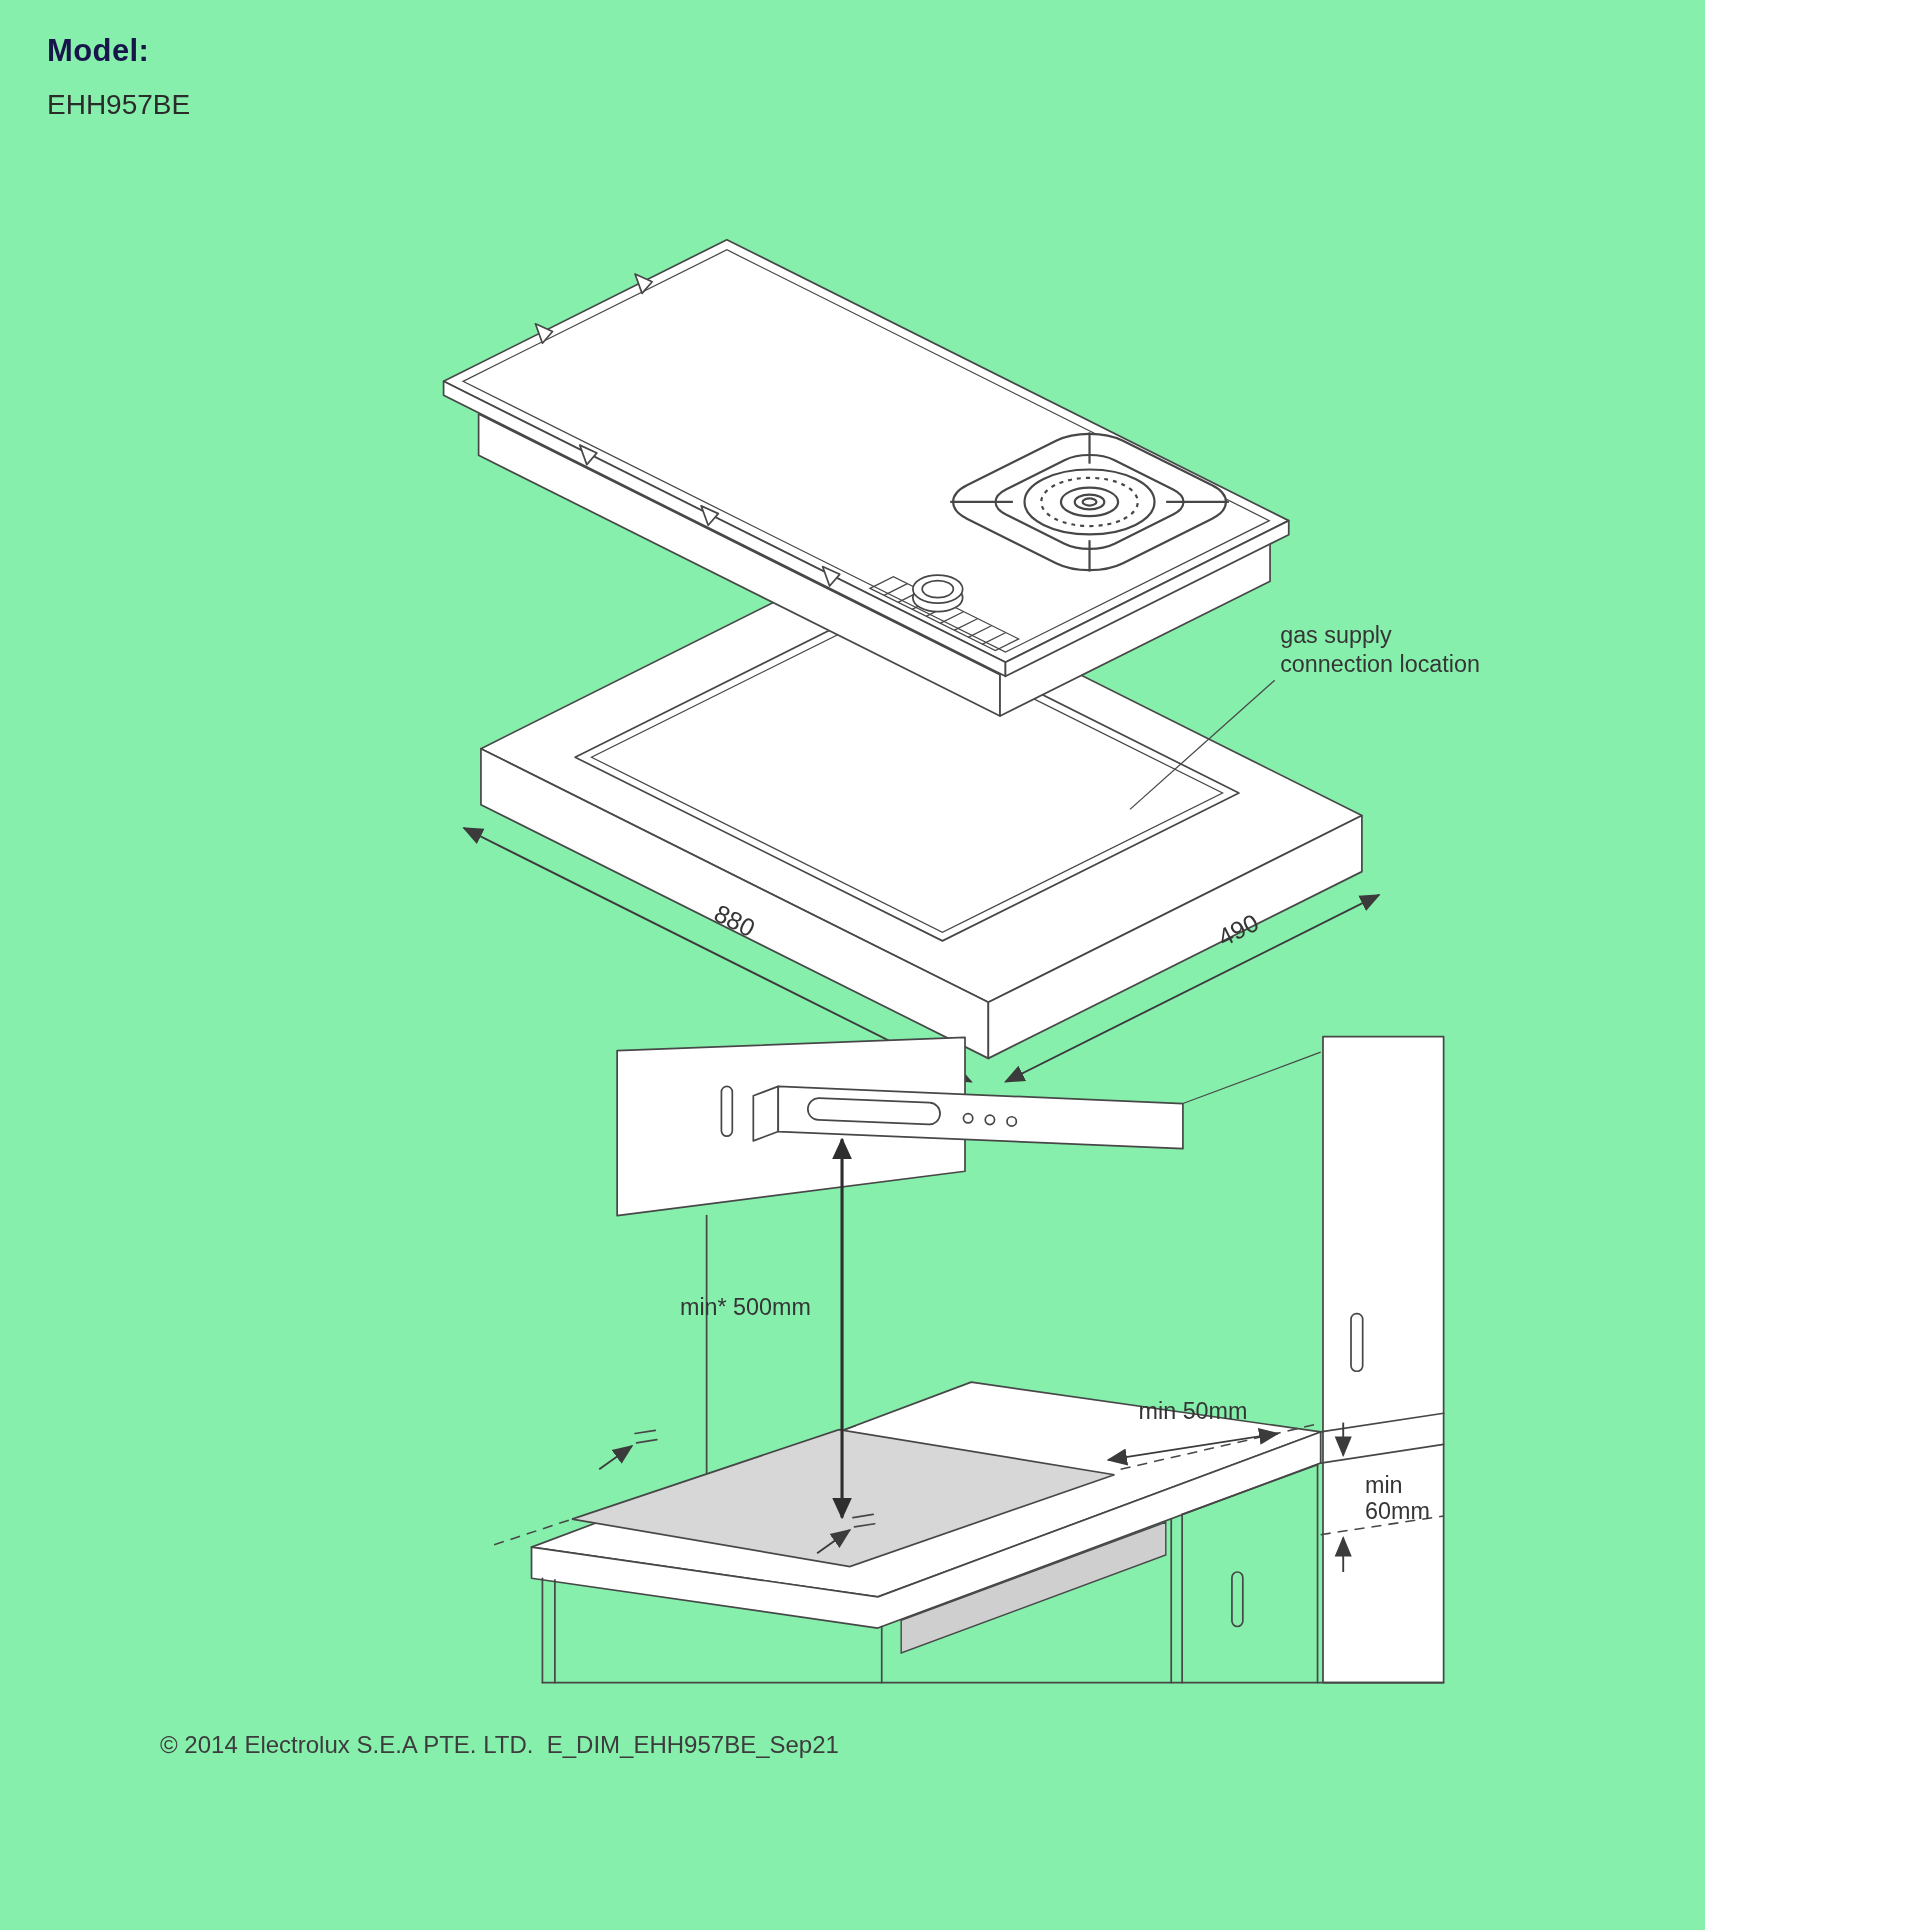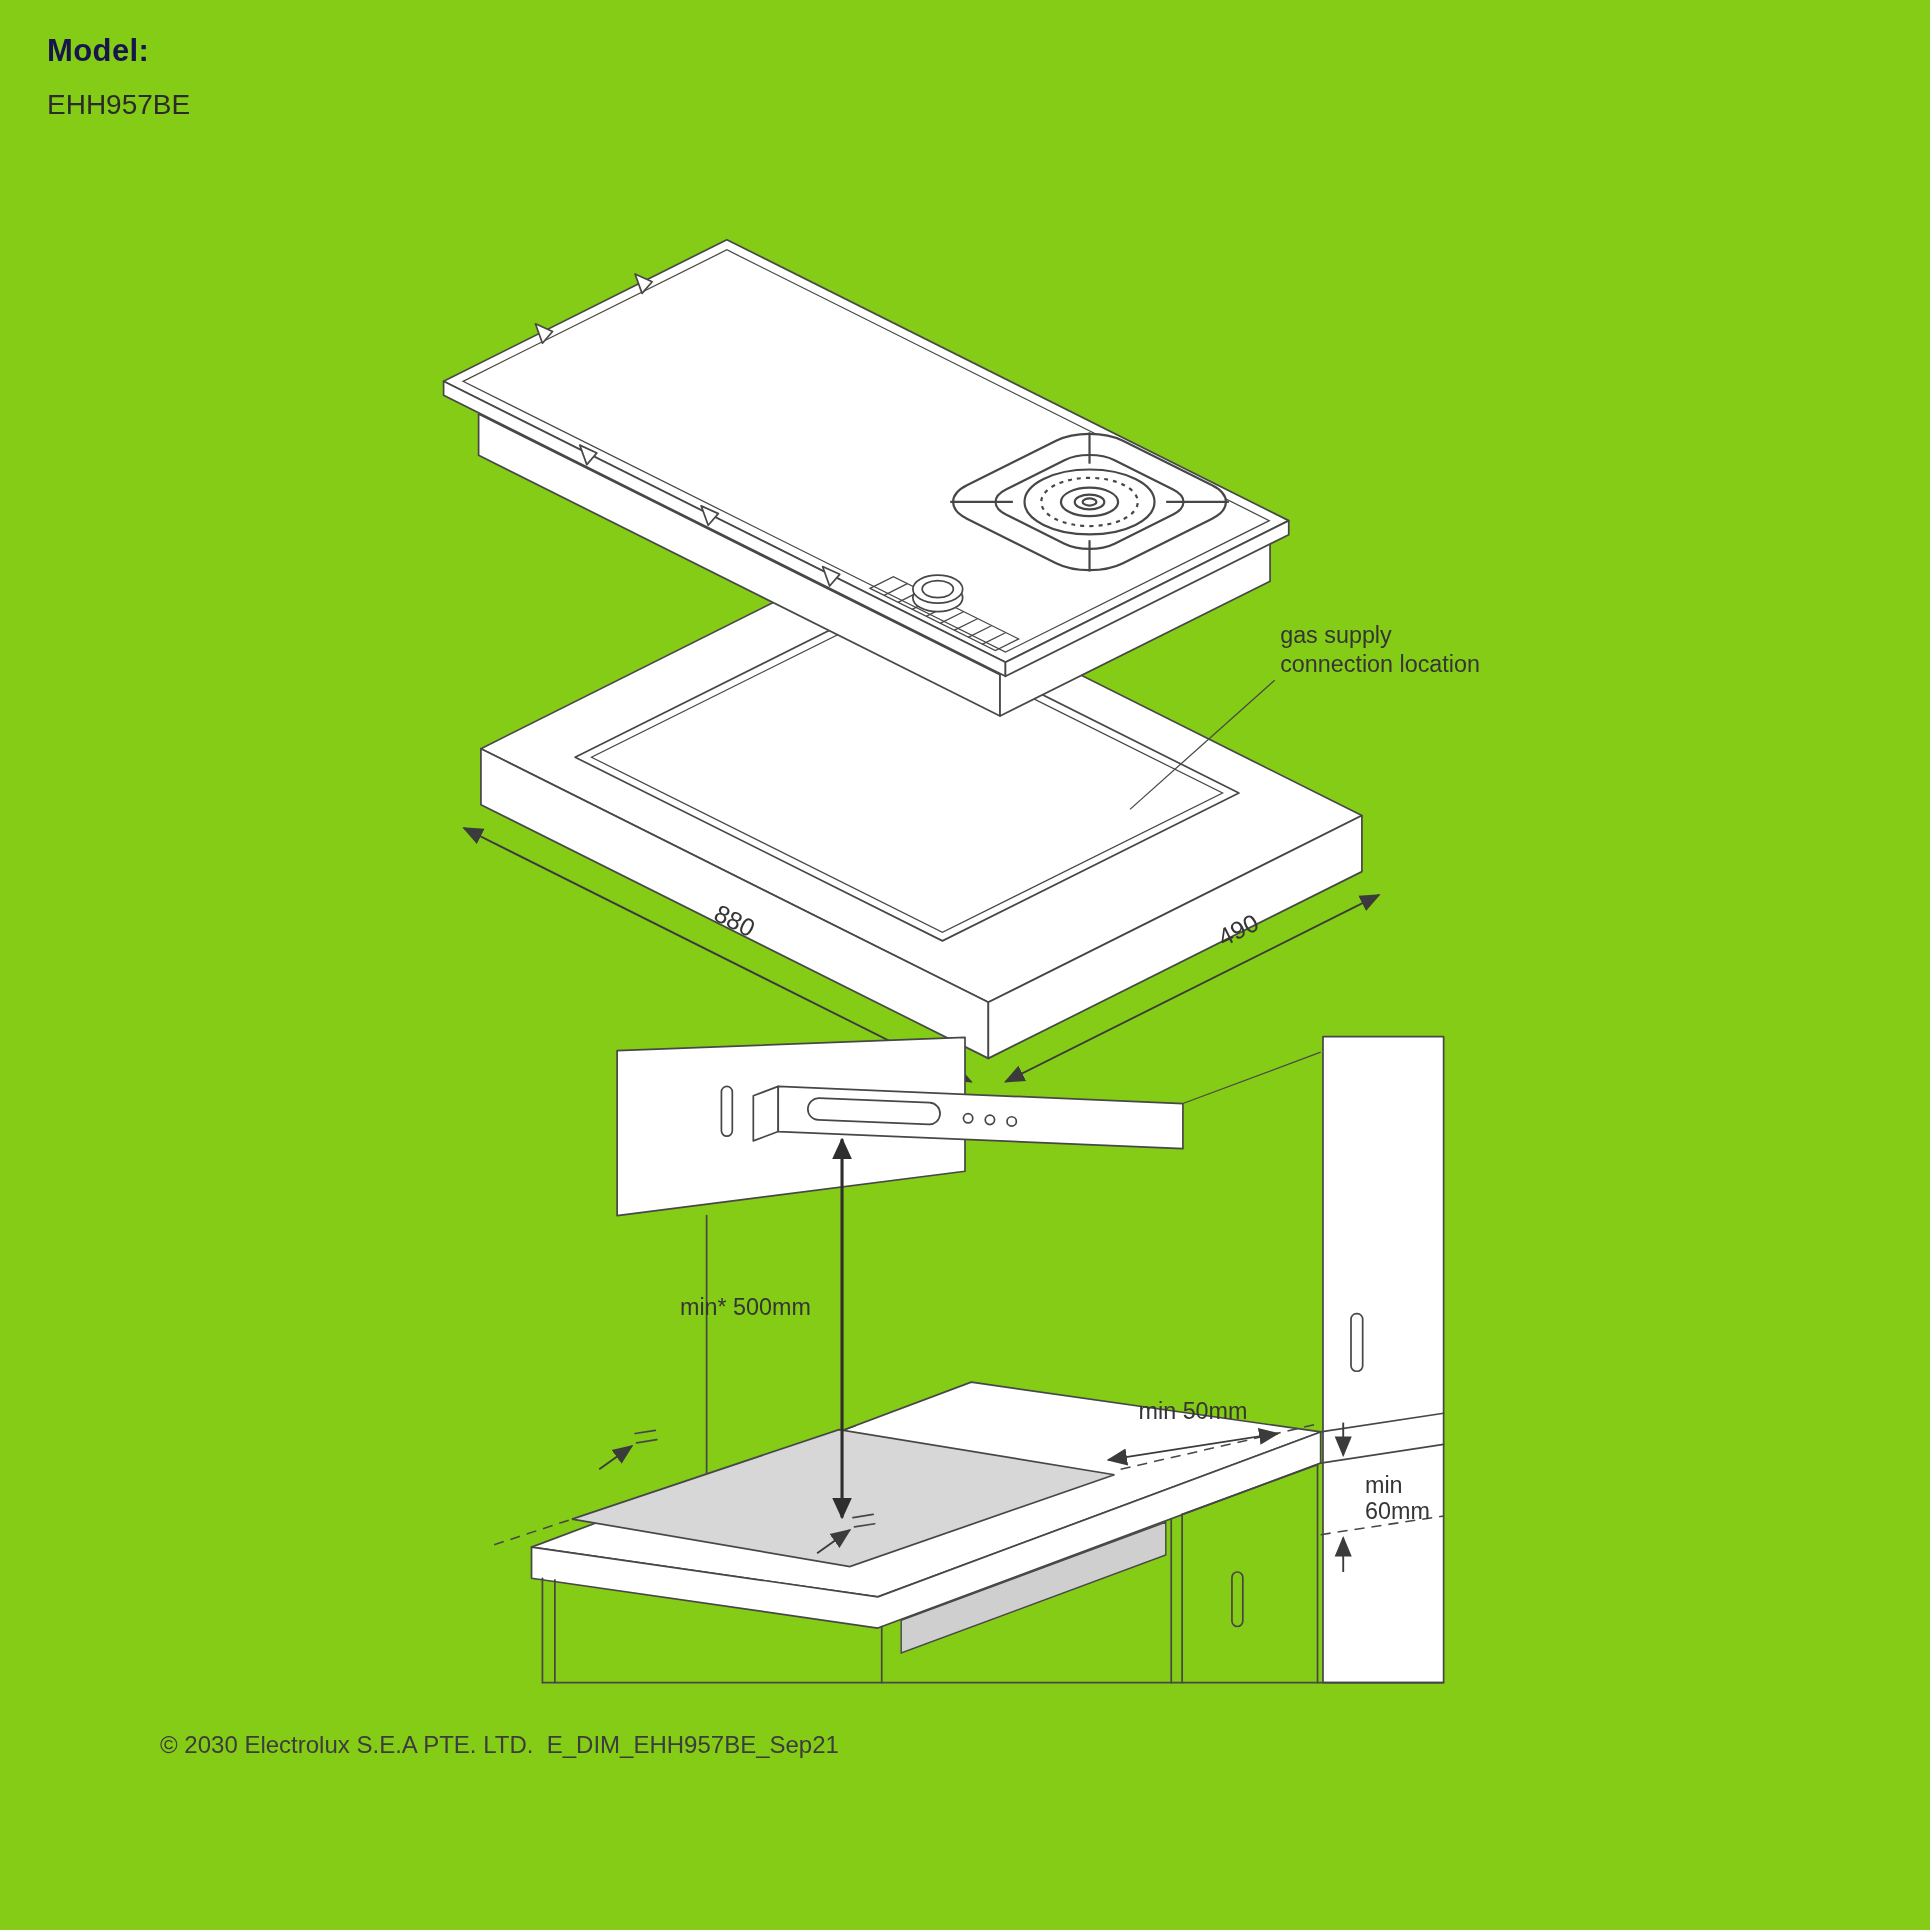--- a/index.html
+++ b/index.html
@@ -1,16 +1,16 @@
 <!DOCTYPE html>
 <html style="font-size:12.5px"><head>
 <meta charset="utf-8">
 <style>
   html,body{margin:0;padding:0;background:#fff;}
-  .page{position:relative;width:1930px;height:1930px;background:#84cc16;overflow:hidden;
+  .page{position:relative;width:1705px;height:1930px;background:#86efac;overflow:hidden;
         font-family:"Liberation Sans", sans-serif;}
   .header{position:absolute;left:47px;top:33px;}
   .model-label{font-size:31px;font-weight:bold;color:#16164a;letter-spacing:0.4px;}
   .model-number{font-size:28px;color:#2b2b2b;margin-top:20px;}
   .footer{position:absolute;left:160px;top:1731px;font-size:24px;color:#3c3c3c;white-space:pre;}
   svg{position:absolute;left:0;top:0;}
 
   .ln{fill:none;stroke:#474747;stroke-width:2.2;stroke-linecap:round;stroke-linejoin:round;}
   .fw{fill:#ffffff;stroke:#474747;stroke-width:2.2;stroke-linejoin:round;}
   .thin{fill:none;stroke:#474747;stroke-width:1.6;}
@@ -198,15 +198,15 @@
         <g>
           <line class="ln" x1="1519" y1="1946" x2="1519" y2="2162"></line>
           <line class="ln" x1="1693" y1="1882" x2="1693" y2="2162"></line>
           <line class="ln" x1="1519" y1="1946" x2="1693" y2="1882"></line>
           <rect class="ln" x="1583" y="2020" width="14" height="70" rx="7"></rect>
         </g>
       </g>
     </g>
   </svg>
 
-  <div class="footer">© 2030 Electrolux S.E.A PTE. LTD.  E_DIM_EHH957BE_Sep21</div>
+  <div class="footer">© 2014 Electrolux S.E.A PTE. LTD.  E_DIM_EHH957BE_Sep21</div>
 </div>
 
 
 </body></html>

